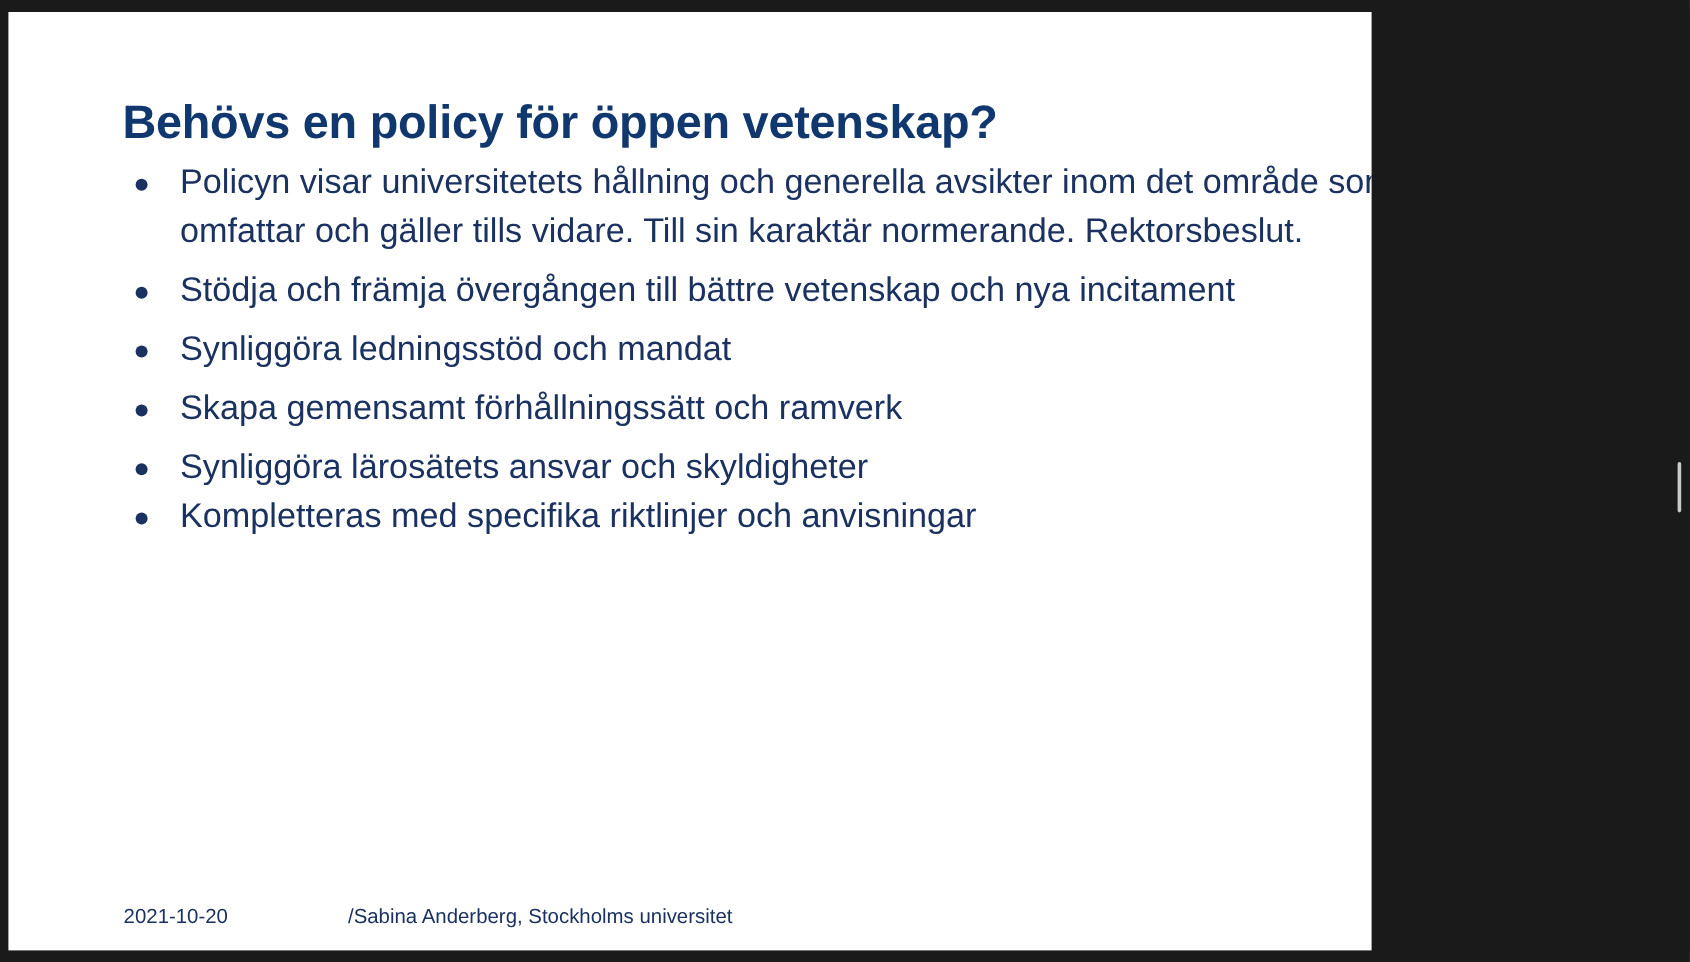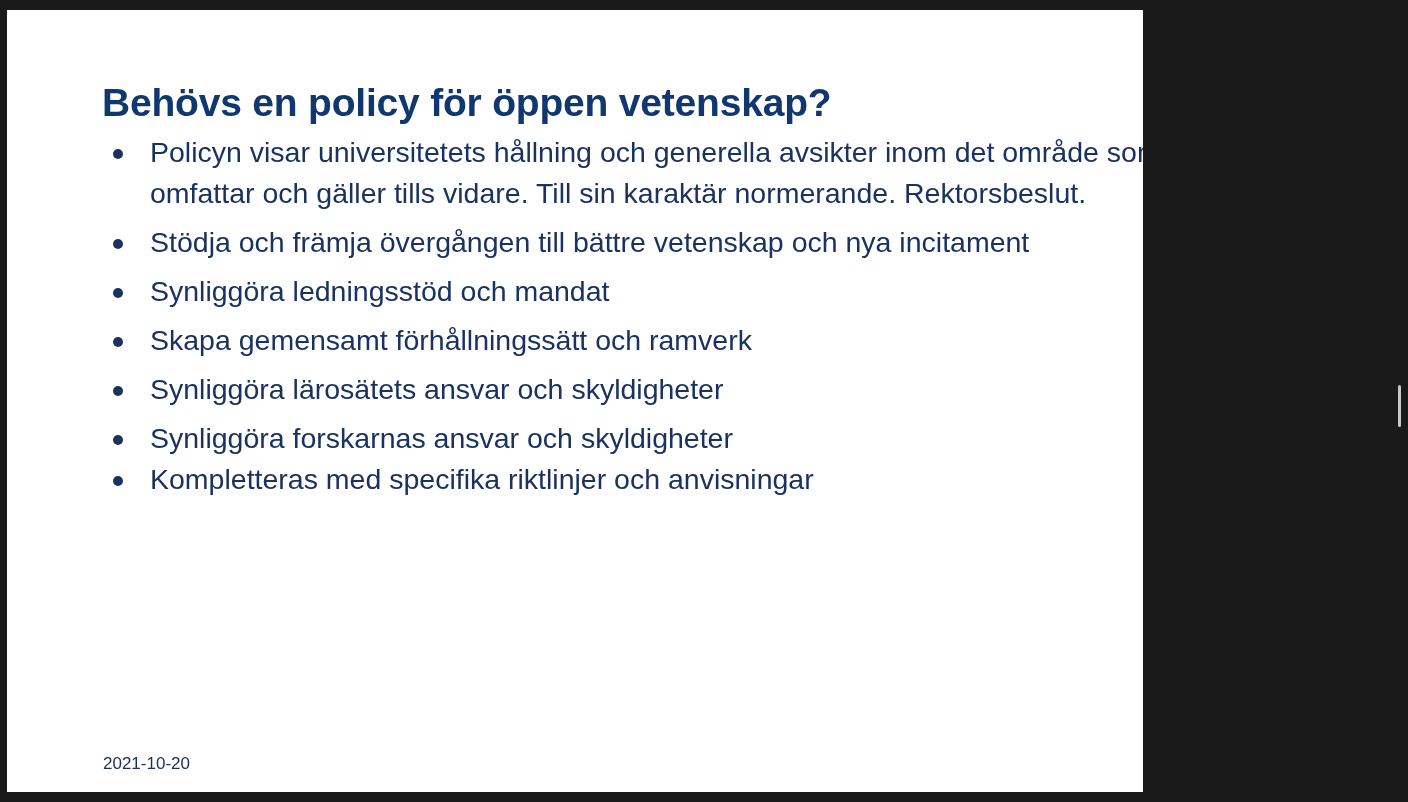--- a/index.html
+++ b/index.html
@@ -184,36 +184,34 @@
         </li>
         <li class="bullet">
           <span>Synliggöra ledningsstöd och mandat</span>
         </li>
         <li class="bullet">
           <span>Skapa gemensamt förhållningssätt och ramverk</span>
         </li>
         <li class="bullet">
           <span>Synliggöra lärosätets ansvar och skyldigheter</span>
         </li>
-        <li class="bullet">
-          <span>Synliggöra forskarnas ansvar och skyldigheter</span>
-        </li>
       </ul>
 
 
       <ul class="bullets group-b">
         <li class="bullet">
           <span>Kompletteras med specifika riktlinjer och anvisningar</span>
         </li>
       </ul>
 
     </div>
 
     <div id="footer-date">2021-10-20</div>
 
+    <div id="footer-author">/Sabina Anderberg, Stockholms universitet</div>
 
     <div id="logo">
 
       <svg id="logo-seal" viewBox="0 0 100 100">
         <defs>
           <path id="arcTop" d="M 12,52 A 38,38 0 0 1 88,52"></path>
           <path id="arcBot" d="M 14,52 A 36,36 0 0 0 86,52"></path>
         </defs>
 
         <circle cx="50" cy="50" r="39.5" fill="none" stroke="#14305e" stroke-width="1.6"></circle>

